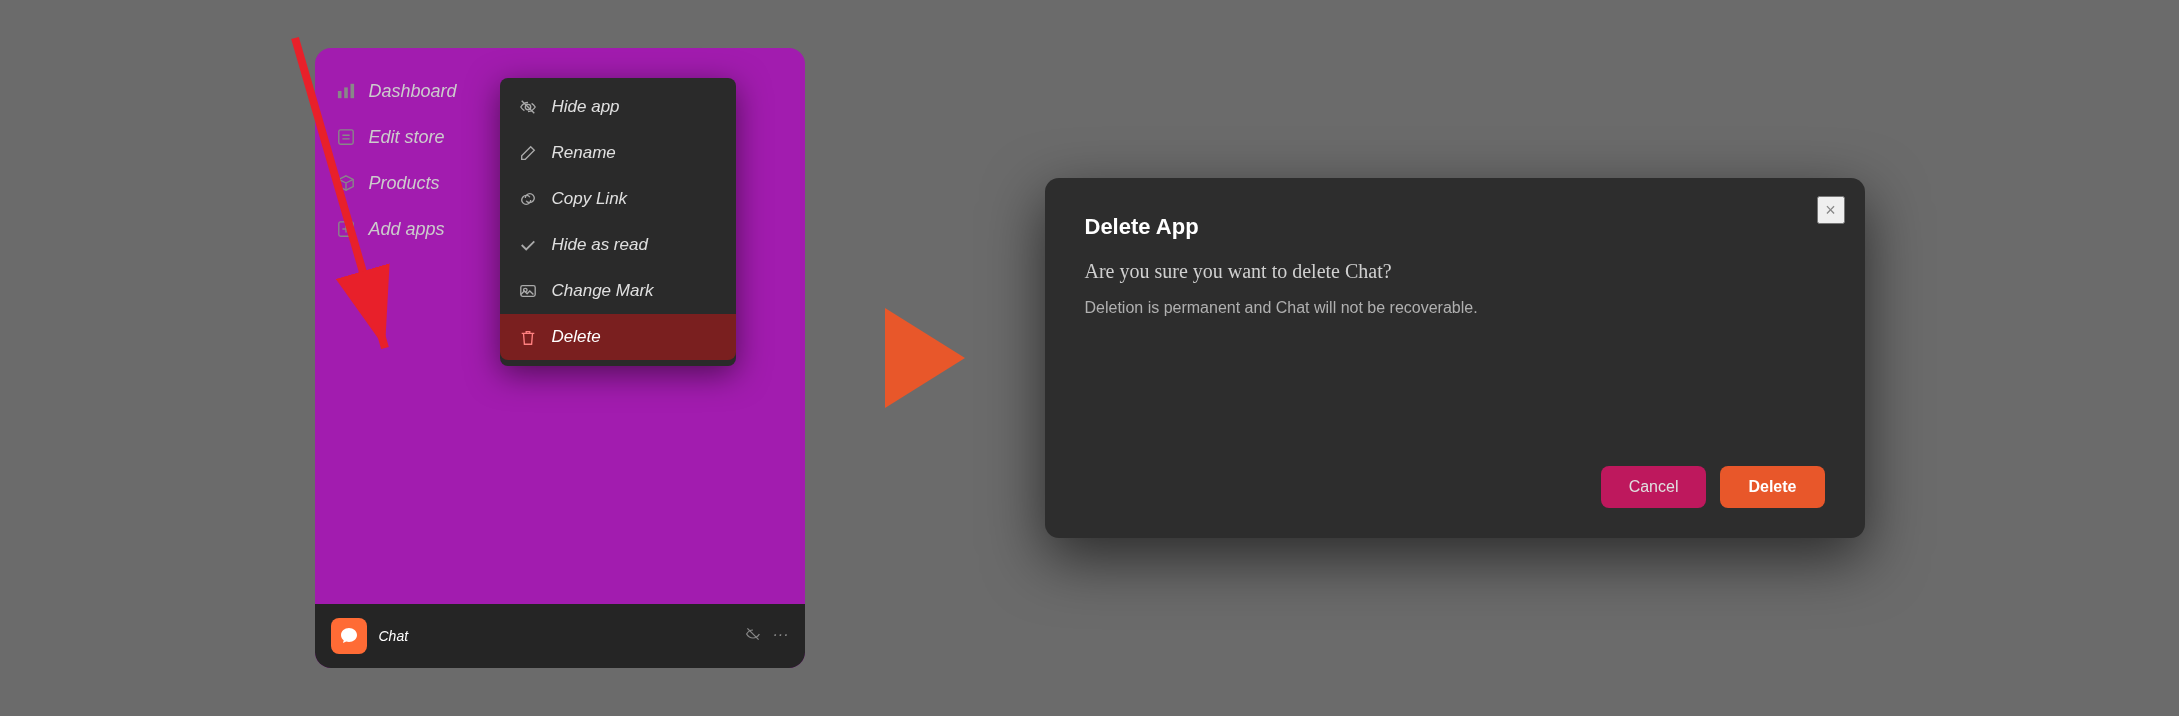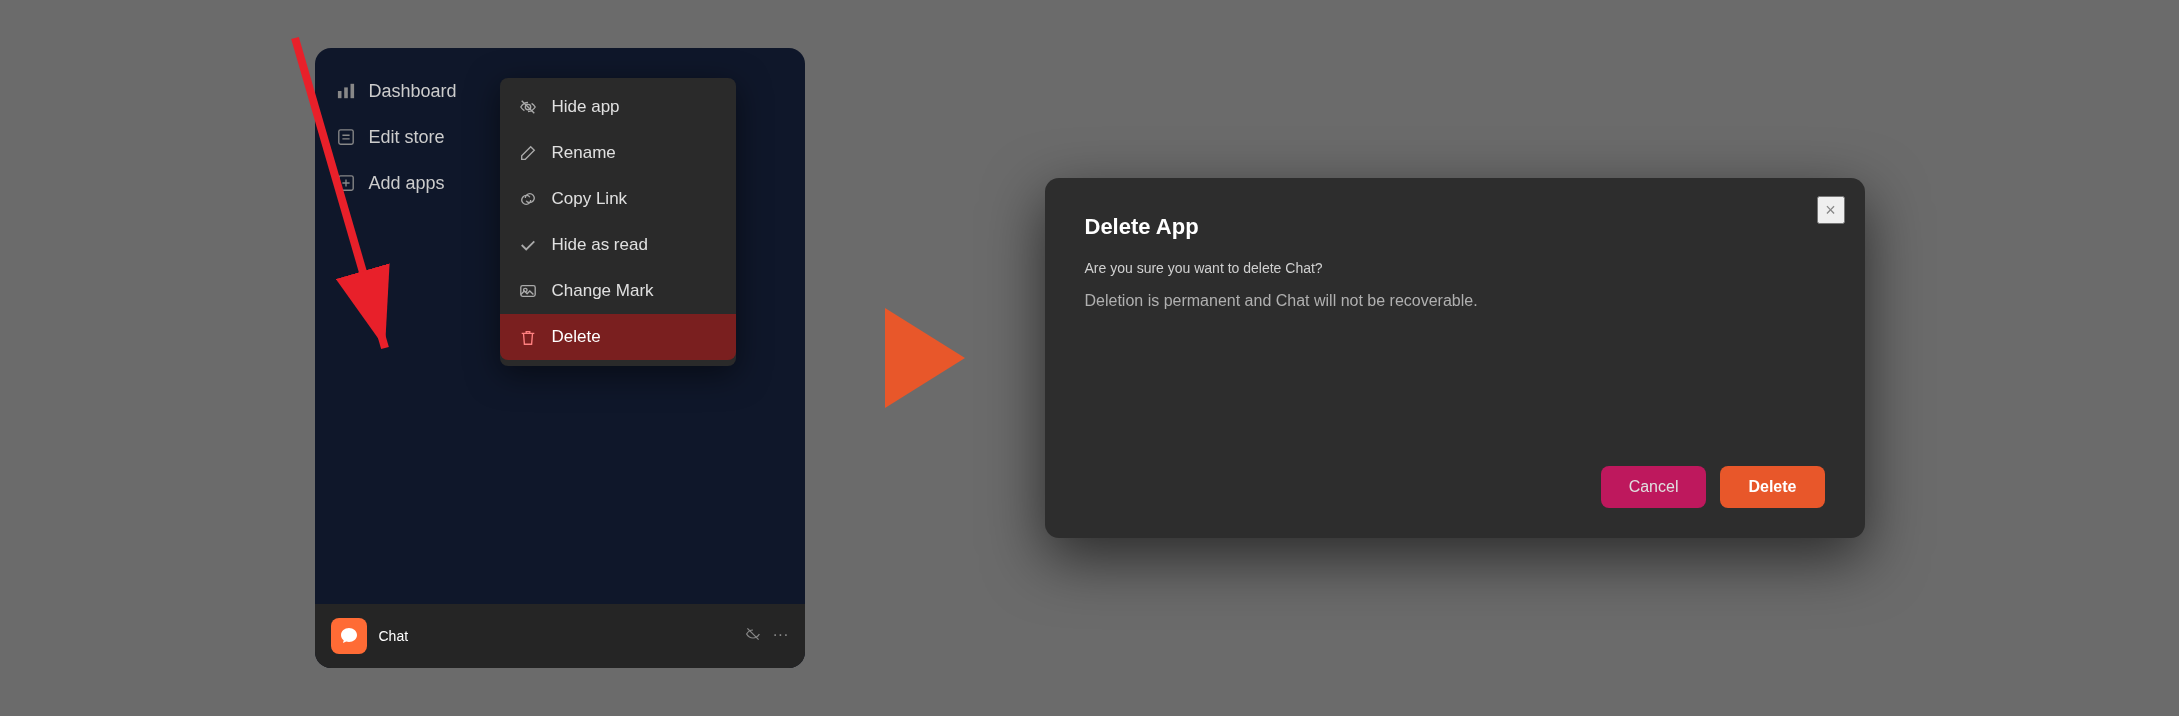--- a/index.html
+++ b/index.html
@@ -18,23 +18,24 @@
       display: flex;
       align-items: center;
       gap: 60px;
     }
 
     
     .left-panel {
       position: relative;
       width: 490px;
       height: 620px;
-      background: #0f172a;
+      background: #a21caf;
       border-radius: 16px;
       overflow: visible;
+      font-style: italic;
     }
 
     .sidebar {
       padding: 20px 0;
       width: 210px;
     }
 
     .sidebar-item {
       display: flex;
       align-items: center;
@@ -177,22 +178,23 @@
       font-weight: 600;
       margin-bottom: 20px;
     }
 
     .modal-body {
       flex: 1;
     }
 
     .modal-text-1 {
       color: #d0d0d0;
-      font-size: 14px;
+      font-size: 20px;
       margin-bottom: 16px;
+      font-family: Liberation Serif, serif;
     }
 
     .modal-text-2 {
       color: #b0b0b0;
       font-size: 16px;
     }
 
     .modal-close {
       position: absolute;
       top: 18px;
@@ -283,20 +285,29 @@
           <svg class="svg-icon" viewBox="0 0 20 20" fill="none" stroke="#888" stroke-width="1.5">
               <rect x="2" y="2" width="16" height="16" rx="2"></rect>
               <path d="M6 8h8M6 12h8"></path>
             </svg>
         </span>
         <span>Edit store</span>
       </div>
       <div class="sidebar-item">
         <span class="icon-placeholder">
           <svg class="svg-icon" viewBox="0 0 20 20" fill="none" stroke="#888" stroke-width="1.5">
+              <path d="M10 2l8 4v8l-8 4-8-4V6l8-4z"></path>
+              <path d="M10 10l8-4M10 10v8M10 10L2 6"></path>
+            </svg>
+        </span>
+        <span>Products</span>
+      </div>
+      <div class="sidebar-item">
+        <span class="icon-placeholder">
+          <svg class="svg-icon" viewBox="0 0 20 20" fill="none" stroke="#888" stroke-width="1.5">
               <rect x="2" y="2" width="16" height="16" rx="2"></rect>
               <path d="M10 6v8M6 10h8"></path>
             </svg>
         </span>
         <span>Add apps</span>
       </div>
     </div>
 
     <div class="context-menu">
       <div class="menu-item">

